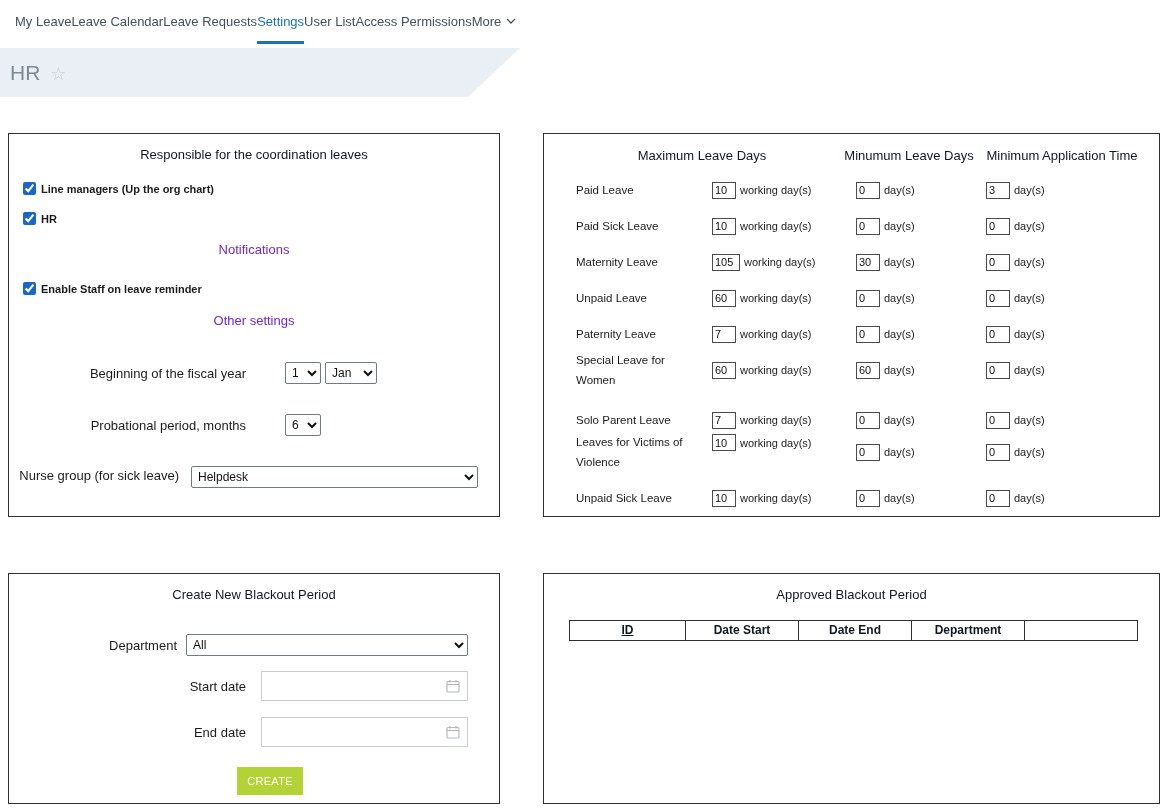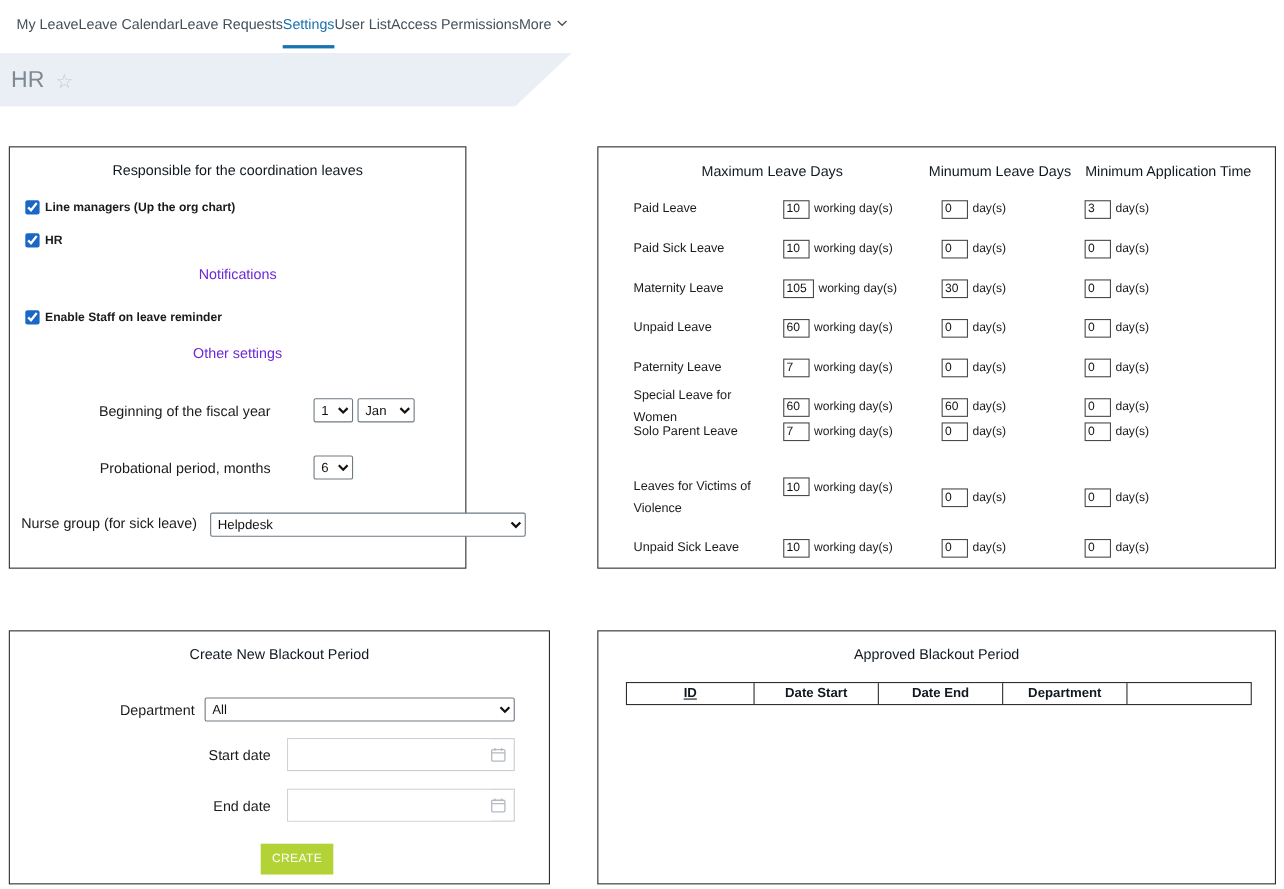--- a/index.html
+++ b/index.html
@@ -15,21 +15,21 @@
   
   .hr-band { position:absolute; top:48px; left:0; width:520px; height:49px; background:#e9eff4;
              clip-path:polygon(0 0, 100% 0, 468px 100%, 0 100%);
              display:flex; align-items:center; gap:10px; padding-left:10px; }
   .hr-title { font-size:21px; color:#7e8a93; }
   .hr-star { font-size:18px; color:#c2cad1; cursor:pointer; line-height:1; padding-top:2px; }
 
   
   .panel { position:absolute; background:#fff; border:1px solid #2f2f2f; }
   .panel-title { position:absolute; top:13px; left:0; right:0; text-align:center; font-size:13px; color:#101820; }
-  #panel-coordination { left:8px;  top:133px; width:416px; height:384px; }
+  #panel-coordination { left:8px;  top:133px; width:492px; height:384px; }
   #panel-leave        { left:543px; top:133px; width:617px; height:384px; }
   #panel-create       { left:8px;  top:573px; width:492px; height:231px; }
   #panel-approved     { left:543px; top:573px; width:617px; height:231px; }
 
   
   .cbrow { position:absolute; left:14px; display:flex; align-items:center; gap:5px; }
   .cbrow input { width:13px; height:13px; accent-color:#1a67c6; margin:0; }
   .cbrow label { font-size:11px; font-weight:700; color:#1b1b1b; }
   .sec-title { position:absolute; left:0; right:0; text-align:center; font-size:13px; color:#6d28d9; }
   .frow { position:absolute; left:0; display:flex; align-items:center; }
@@ -240,21 +240,21 @@
       <div class="lcell cmin">
           <input class="nbox" value="60" style="">
           <span class="unit">day(s)</span>
         </div>
       <div class="lcell capp">
           <input class="nbox" value="0" style="">
           <span class="unit">day(s)</span>
         </div>
     </div>
 
-    <div class="lrow" style="top:240px">
+    <div class="lrow" style="top:268px">
       <div class="lname">Solo Parent Leave</div>
       <div class="lcell cmax">
           <input class="nbox" value="7" style="">
           <span class="unit">working day(s)</span>
         </div>
       <div class="lcell cmin">
           <input class="nbox" value="0" style="">
           <span class="unit">day(s)</span>
         </div>
       <div class="lcell capp">

